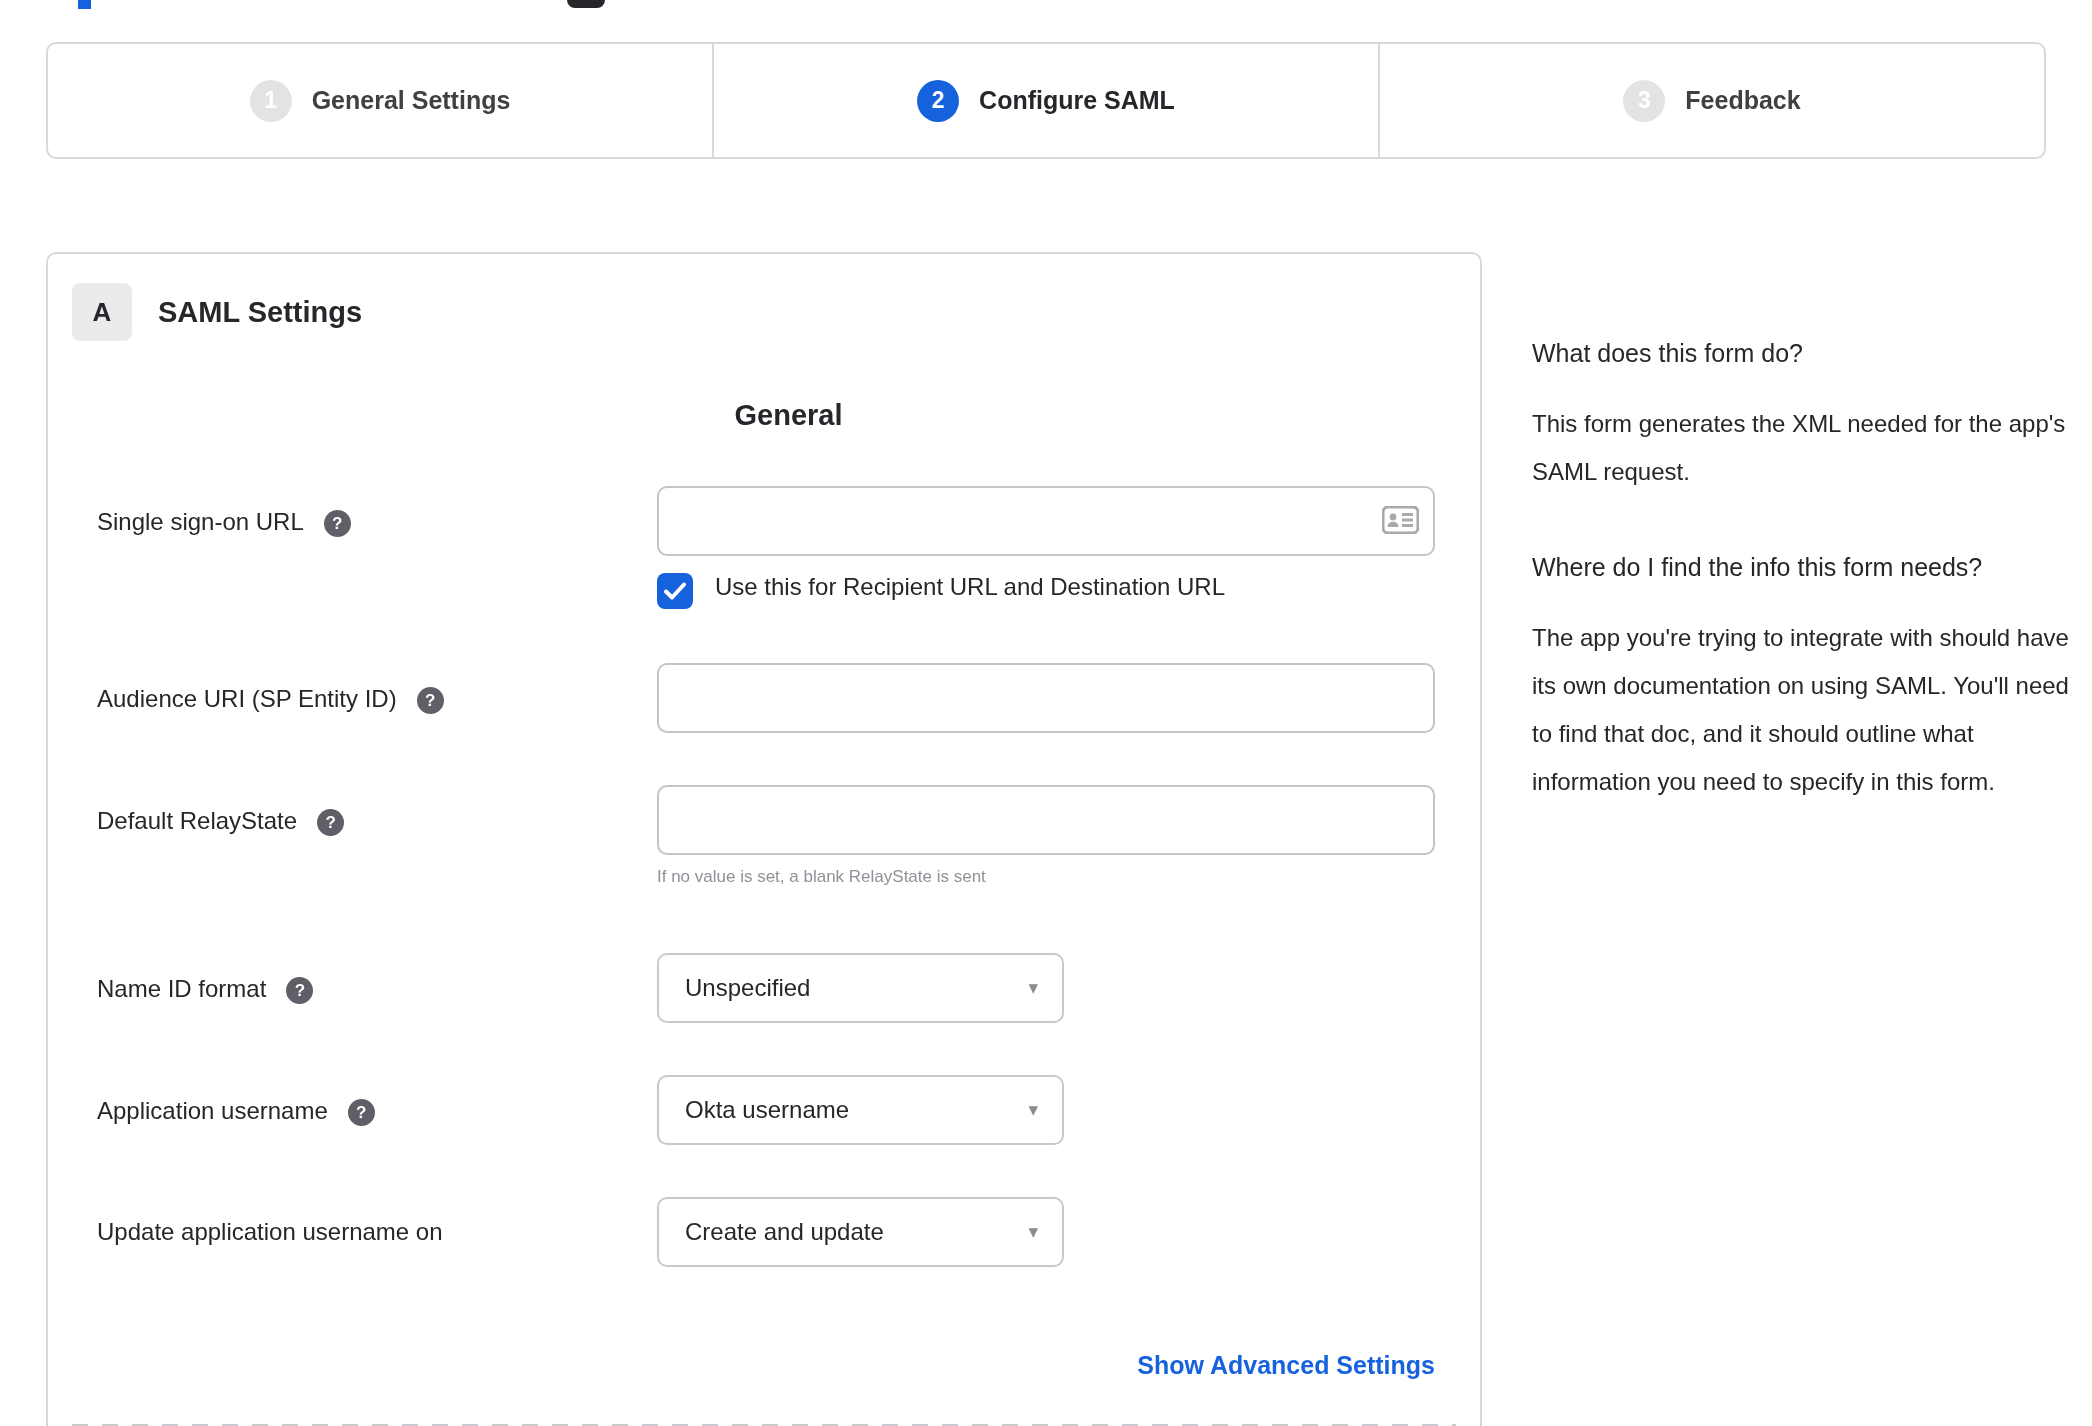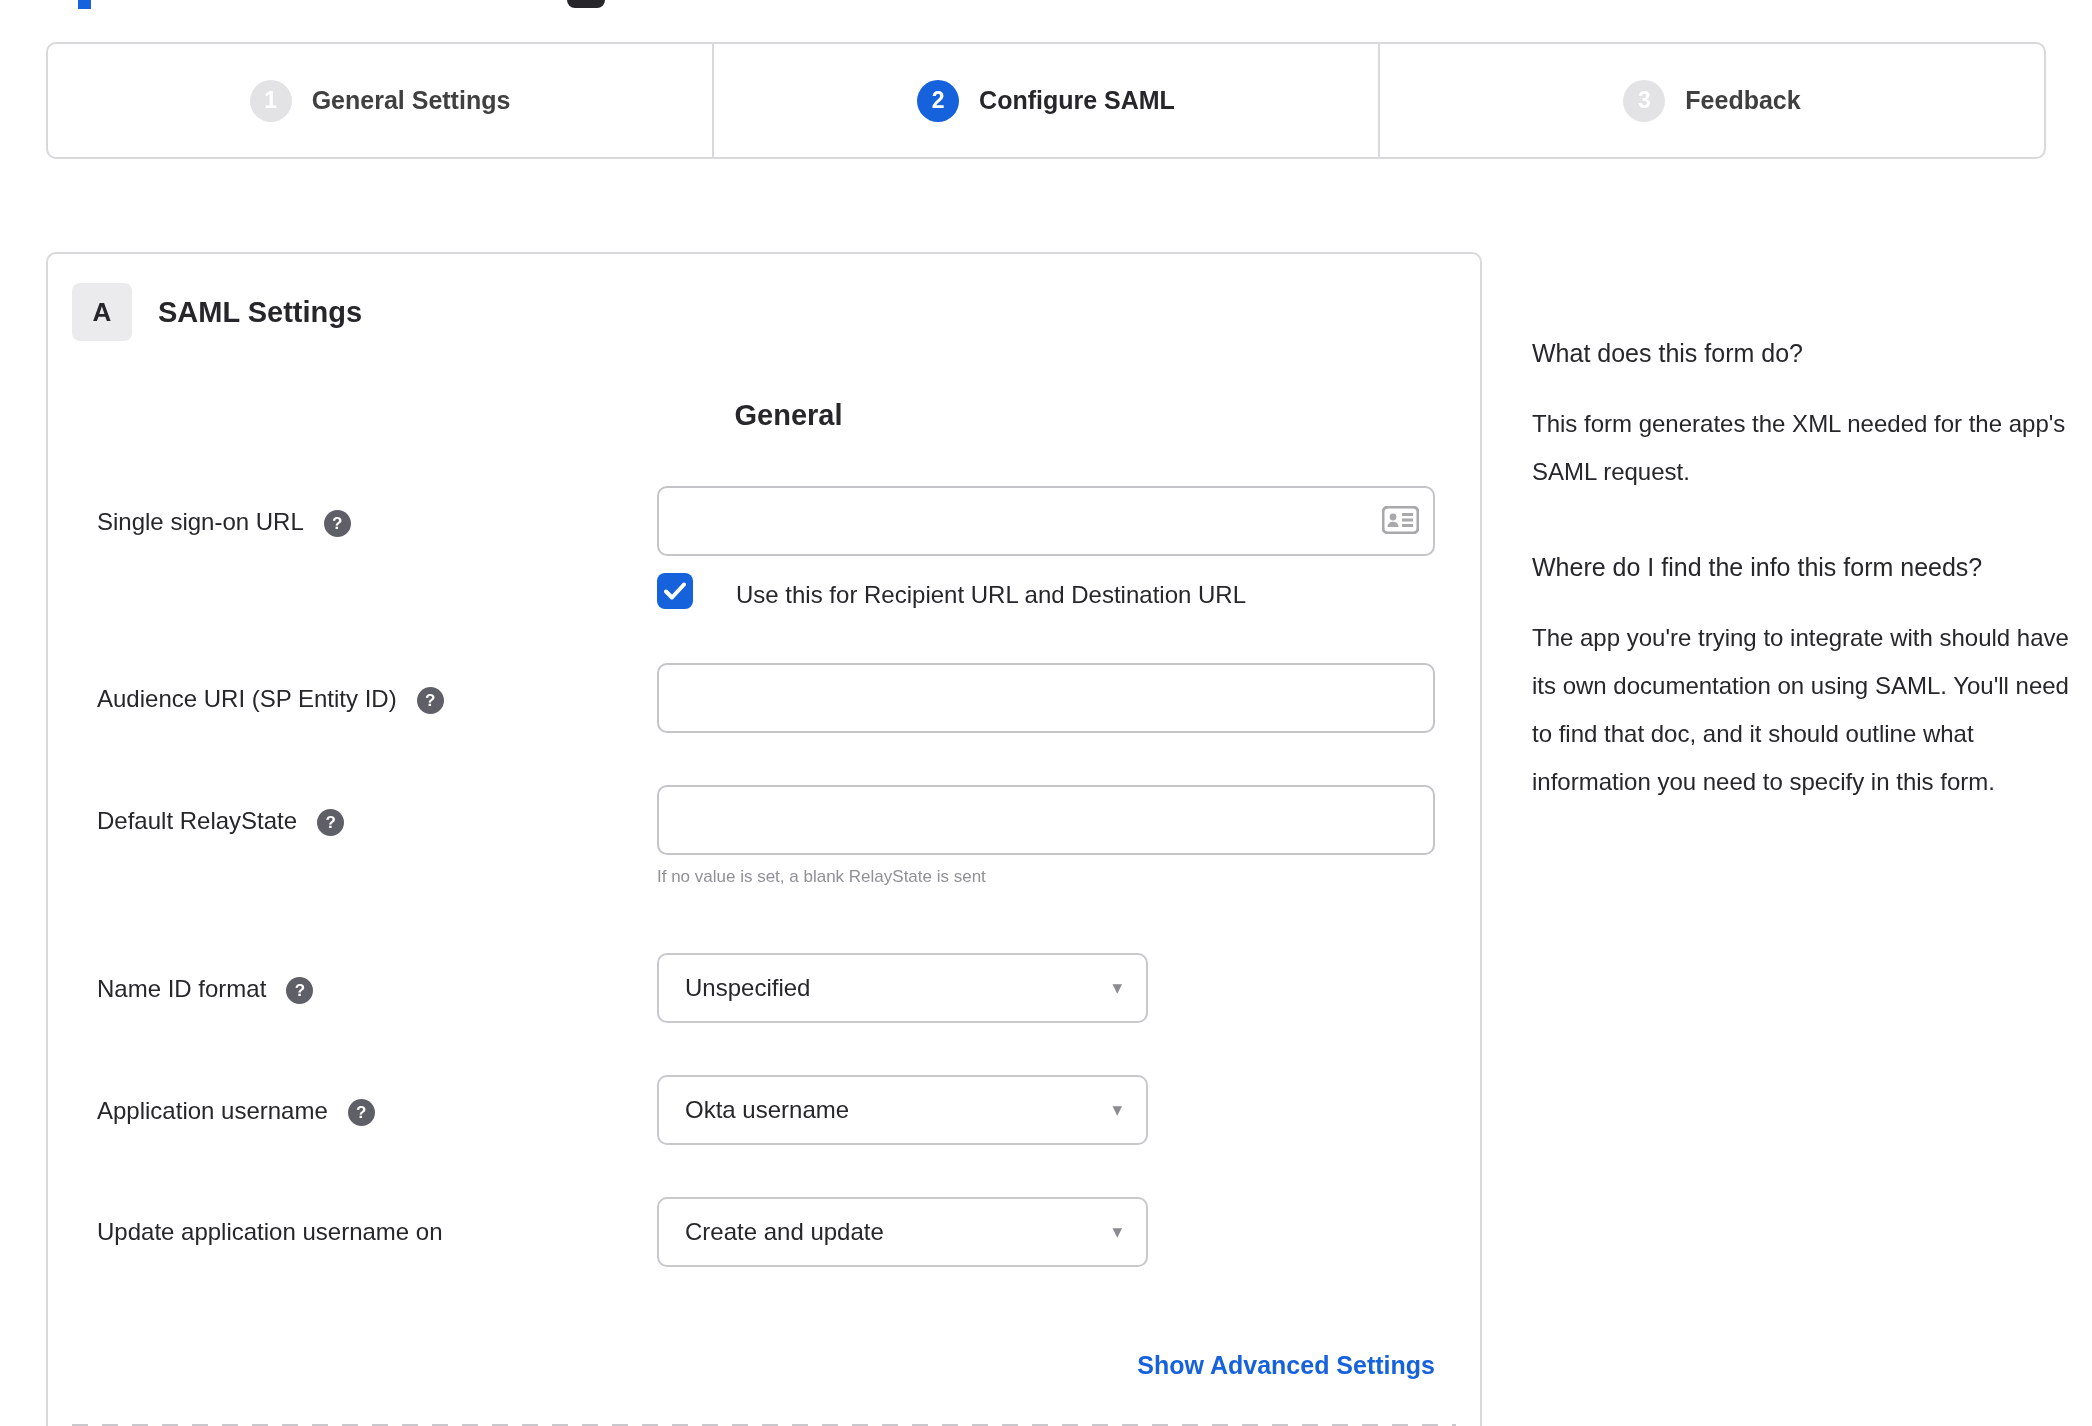--- a/index.html
+++ b/index.html
@@ -95,35 +95,35 @@
     border-radius: 10px;
     font-size: 24px;
     font-family: "Liberation Sans", sans-serif;
     padding: 0 60px 0 24px;
     color: #26262b;
     outline: none;
     background: #fff;
   }
   .card-icon { position: absolute; right: 16px; top: 20px; }
 
-  .checkbox-row { margin: 17px 0 4px 560px; display: flex; align-items: flex-end; gap: 21px; }
+  .checkbox-row { margin: 17px 0 4px 560px; display: flex; align-items: flex-start; }
   .checkbox {
     width: 36px; height: 36px;
     background: #1662dd;
     border-radius: 8px;
     display: flex; align-items: center; justify-content: center;
     cursor: pointer;
     flex: 0 0 auto;
   }
   .checkbox-label { margin-left: 22px; font-size: 24px; }
 
   .hint { margin: 12px 0 0 560px; font-size: 17px; color: #8f9197; }
 
   .select {
-    width: 491px; height: 70px;
+    width: 407px; height: 70px;
     border: 2px solid #c9c9cd;
     border-radius: 10px;
     background: #fff;
     display: flex; align-items: center;
     padding: 0 56px 0 26px;
     font-size: 24px;
     position: relative;
     cursor: pointer;
   }
   .caret {

